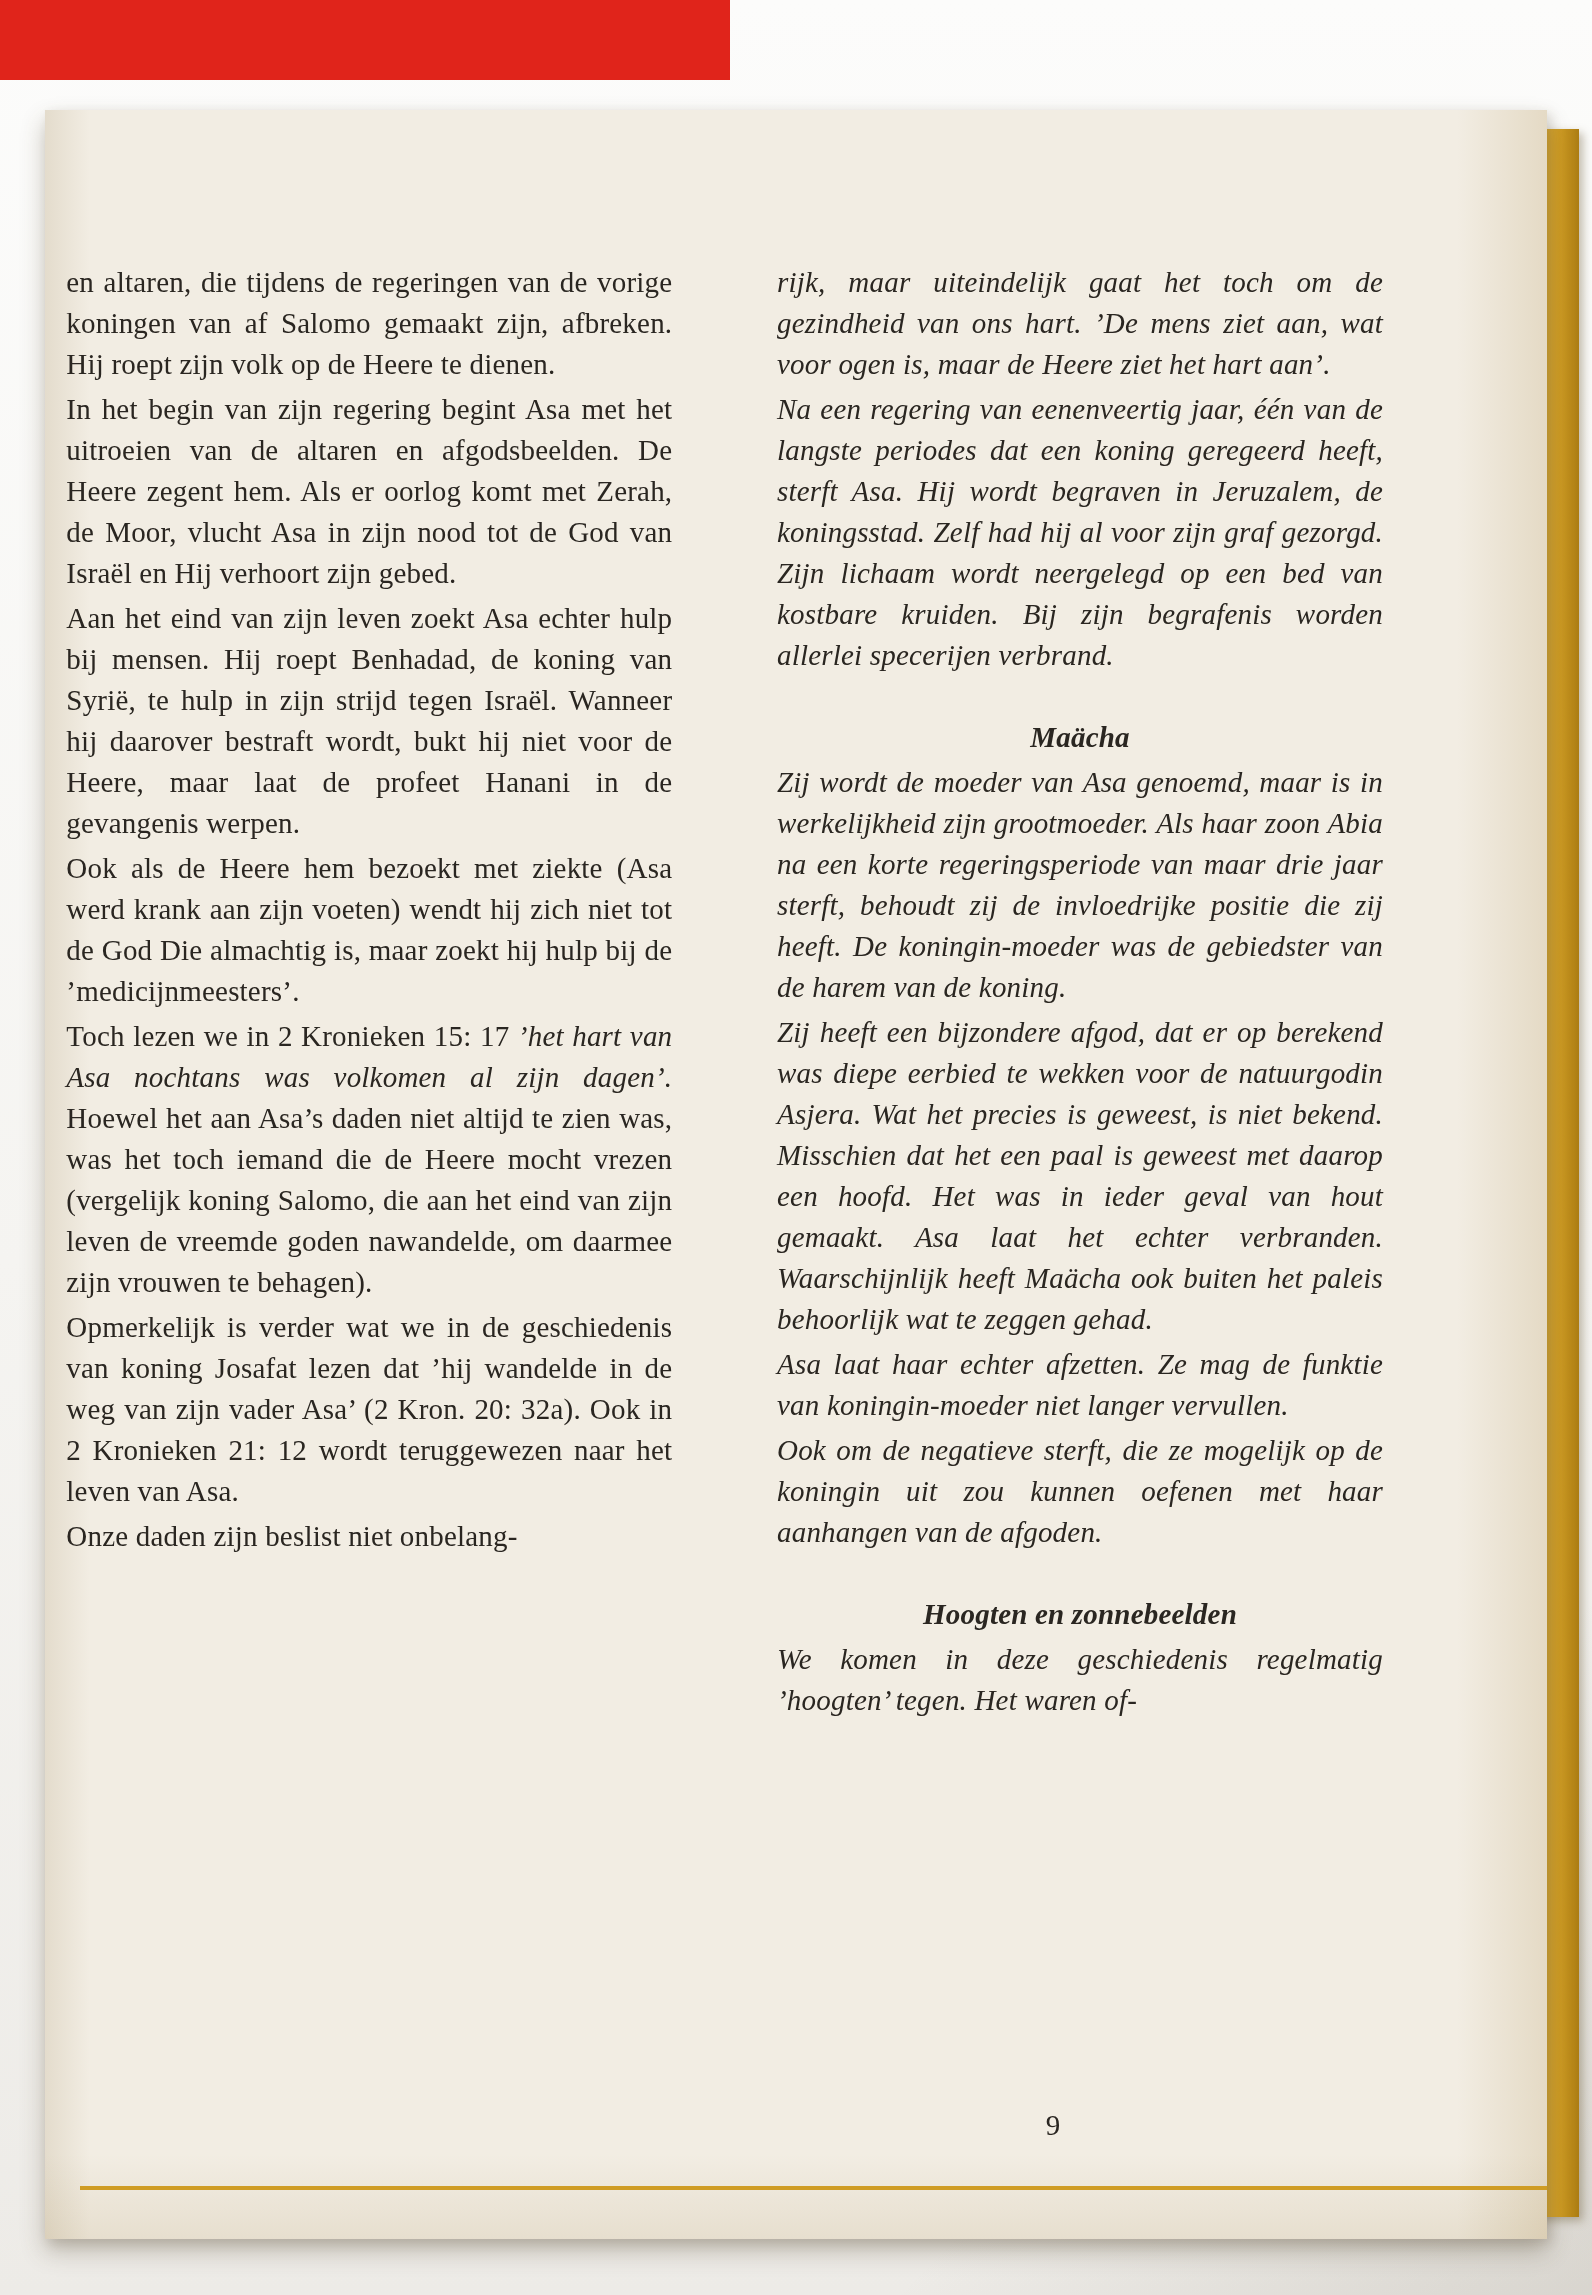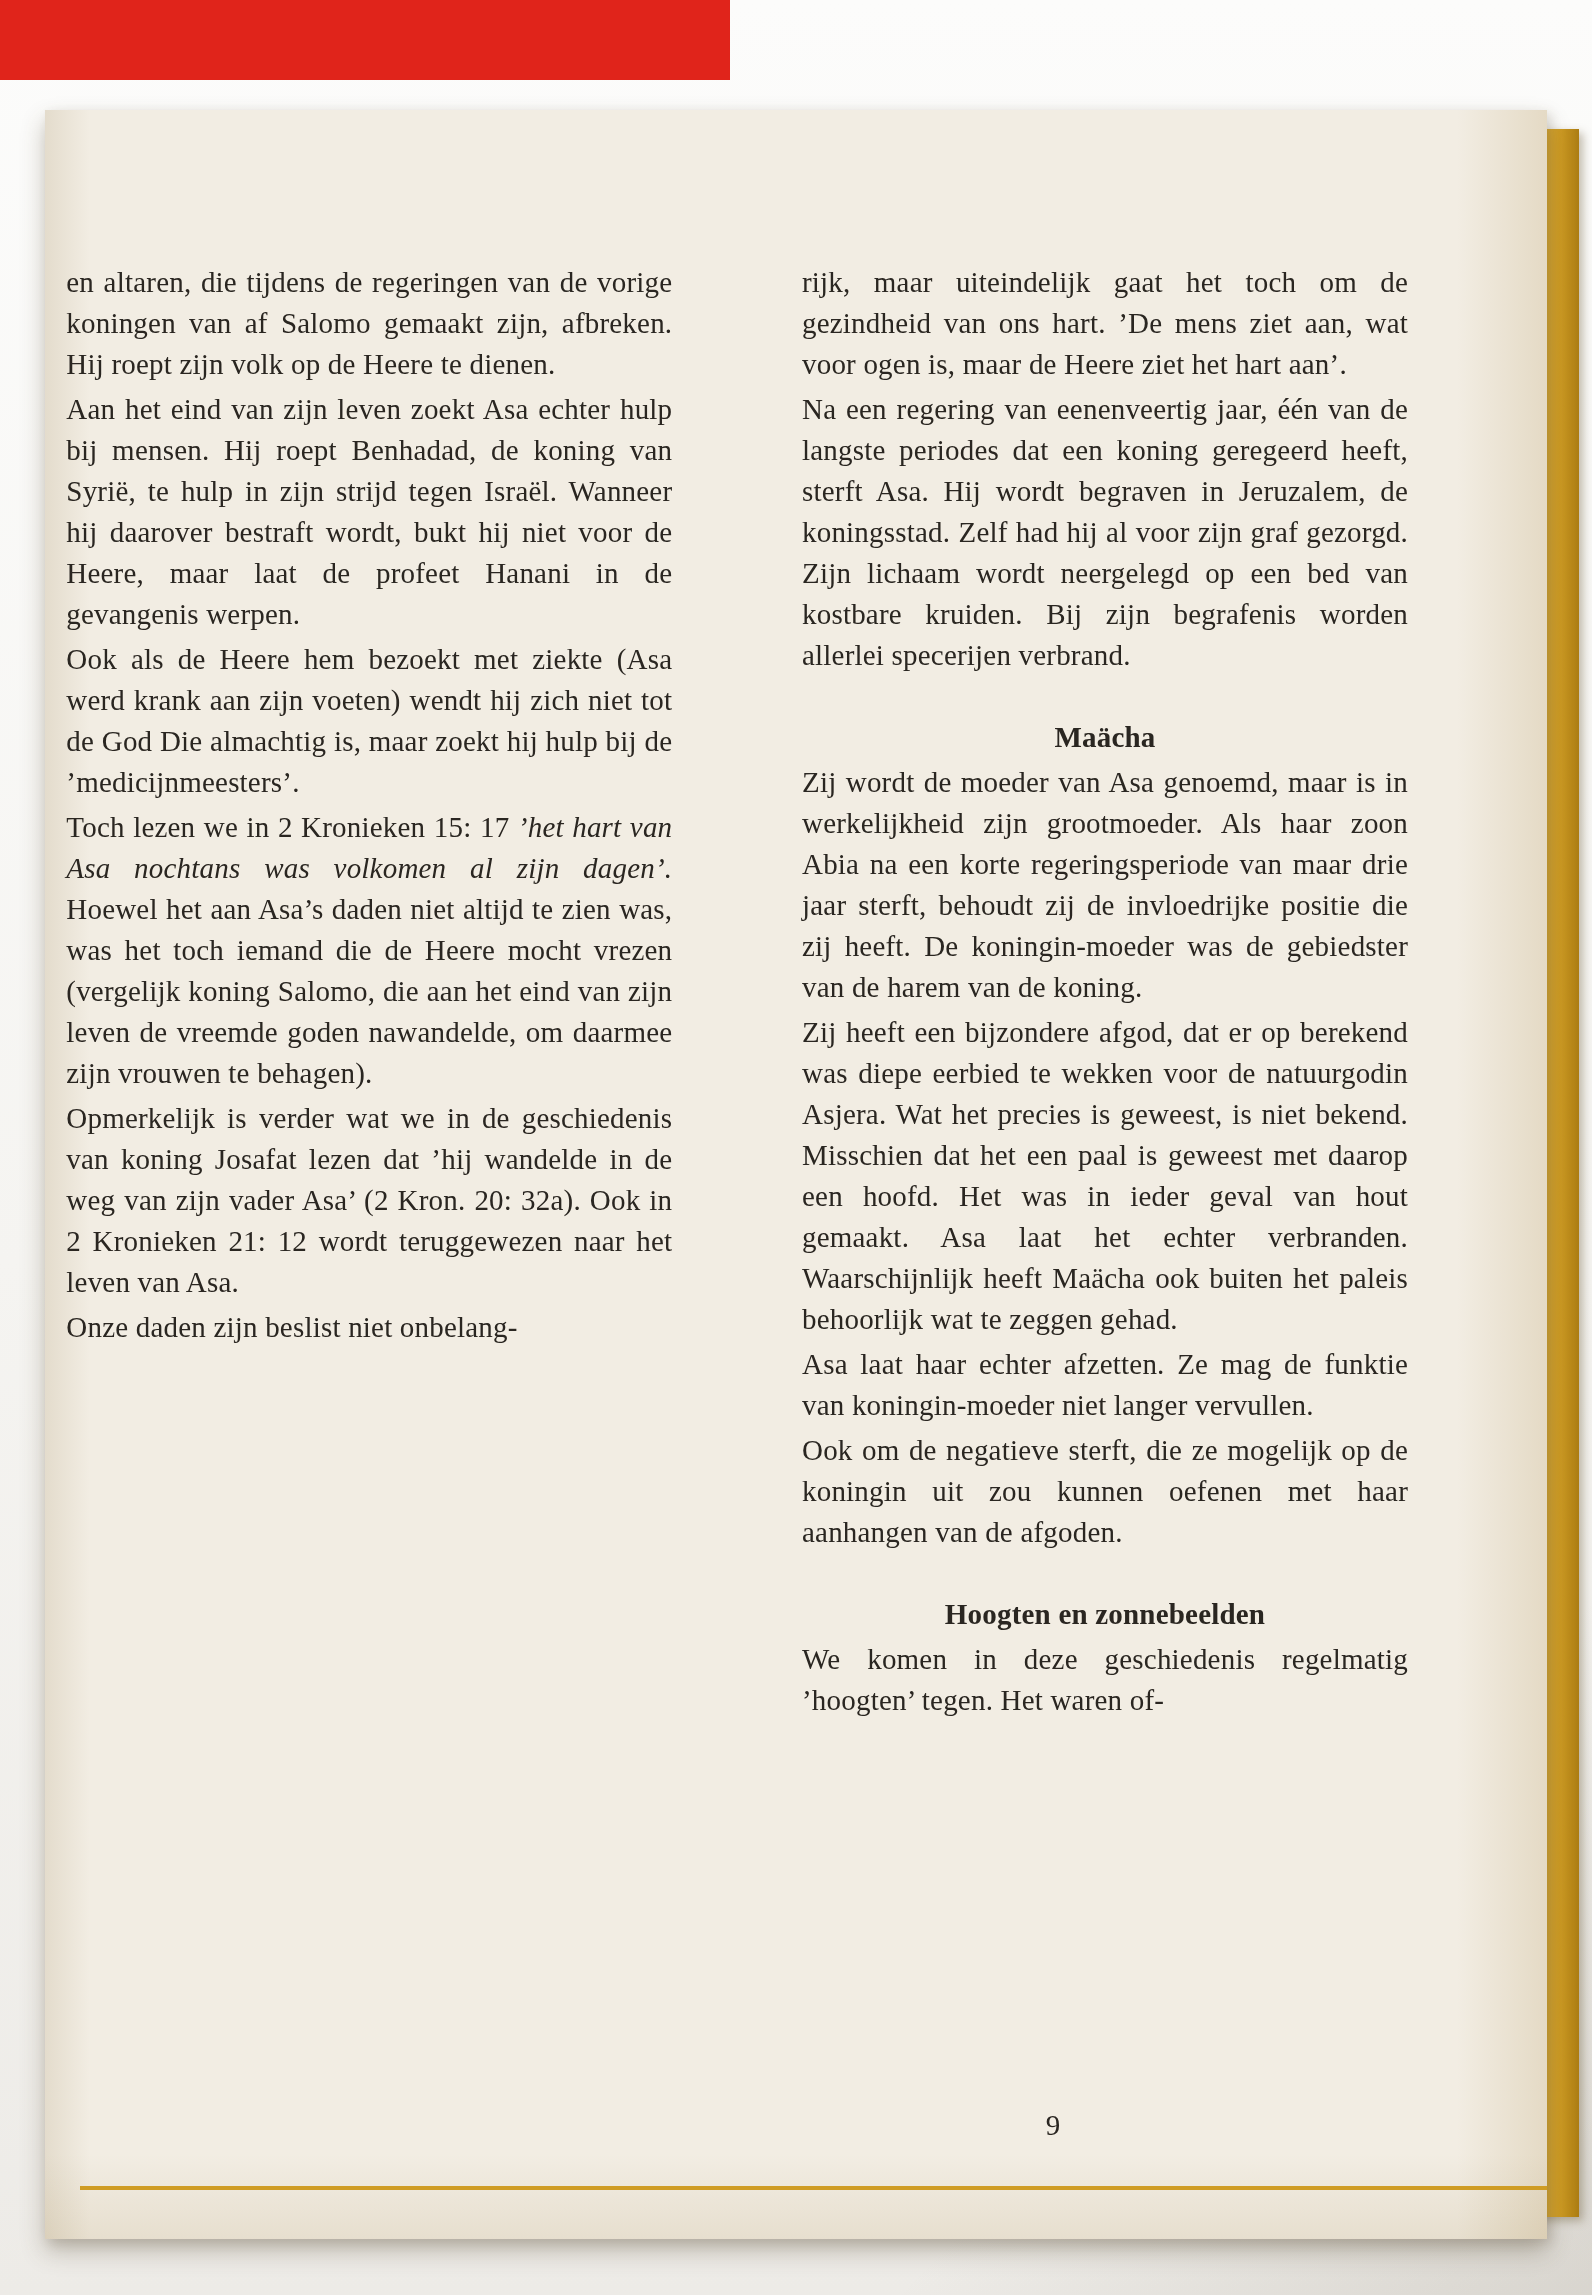--- a/index.html
+++ b/index.html
@@ -47,21 +47,21 @@
     position: absolute;
     top: 148px;
     width: 614px;
     font-size: 29px;
     line-height: 41px;
     letter-spacing: 0.2px;
     color: var(--ink, #2a2621);
     text-align: justify;
   }
   .col-left  { left: 17.3px; }
-  .col-right { left: 753px; }
+  .col-right { left: 728px; font-style: italic; }
 
   .col p { margin: 4px; }
 
   .col h3.section-heading {
     margin: 41px 0 0 0;
     font-size: 29px;
     line-height: 41px;
     font-weight: bold;
     text-align: center;
   }
@@ -89,20 +89,21 @@
 <body>
 
 <div class="red-bar"></div>
 
 <div class="next-page-edge"></div>
 
 <div class="page">
 
   <div class="col col-left">
     <p>en altaren, die tijdens de regeringen van de vorige koningen van af Salomo gemaakt zijn, afbreken. Hij roept zijn volk op de Heere te dienen.</p>
+    <p>In het begin van zijn regering begint Asa met het uitroeien van de altaren en afgodsbeelden. De Heere zegent hem. Als er oorlog komt met Zerah, de Moor, vlucht Asa in zijn nood tot de God van Israël en Hij verhoort zijn gebed.</p>
     <p>Aan het eind van zijn leven zoekt Asa echter hulp bij mensen. Hij roept Benhadad, de koning van Syrië, te hulp in zijn strijd tegen Israël. Wanneer hij daarover bestraft wordt, bukt hij niet voor de Heere, maar laat de profeet Hanani in de gevangenis werpen.</p>
     <p>Ook als de Heere hem bezoekt met ziekte (Asa werd krank aan zijn voeten) wendt hij zich niet tot de God Die almachtig is, maar zoekt hij hulp bij de ’medicijnmeesters’.</p>
     <p><span>Toch lezen we in 2 Kronieken 15: 17 </span><em class="quote">’het hart van Asa nochtans was volkomen al zijn dagen’.</em><span> Hoewel het aan Asa’s daden niet altijd te zien was, was het toch iemand die de Heere mocht vrezen (vergelijk koning Salomo, die aan het eind van zijn leven de vreemde goden nawandelde, om daarmee zijn vrouwen te behagen).</span></p>
     <p>Opmerkelijk is verder wat we in de geschiedenis van koning Josafat lezen dat ’hij wandelde in de weg van zijn vader Asa’ (2 Kron. 20: 32a). Ook in 2 Kronieken 21: 12 wordt teruggewezen naar het leven van Asa.</p>
     <p>Onze daden zijn beslist niet onbelang-</p>
   </div>
 
   <div class="col col-right">
     <p>rijk, maar uiteindelijk gaat het toch om de gezindheid van ons hart. ’De mens ziet aan, wat voor ogen is, maar de Heere ziet het hart aan’.</p>
     <p>Na een regering van eenenveertig jaar, één van de langste periodes dat een koning geregeerd heeft, sterft Asa. Hij wordt begraven in Jeruzalem, de koningsstad. Zelf had hij al voor zijn graf gezorgd. Zijn lichaam wordt neergelegd op een bed van kostbare kruiden. Bij zijn begrafenis worden allerlei specerijen verbrand.</p>

